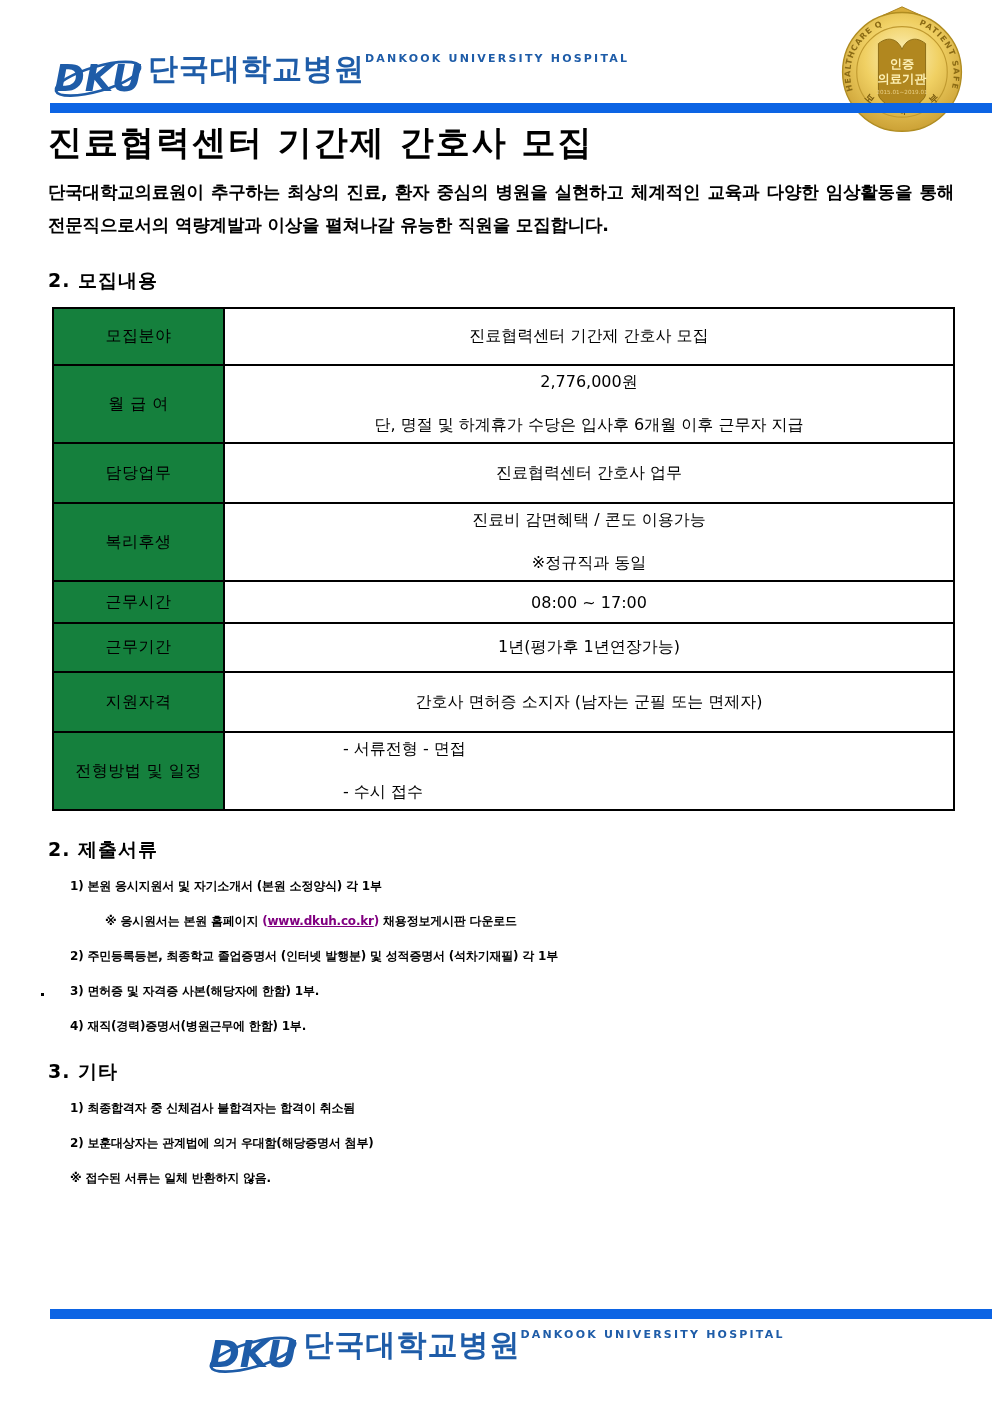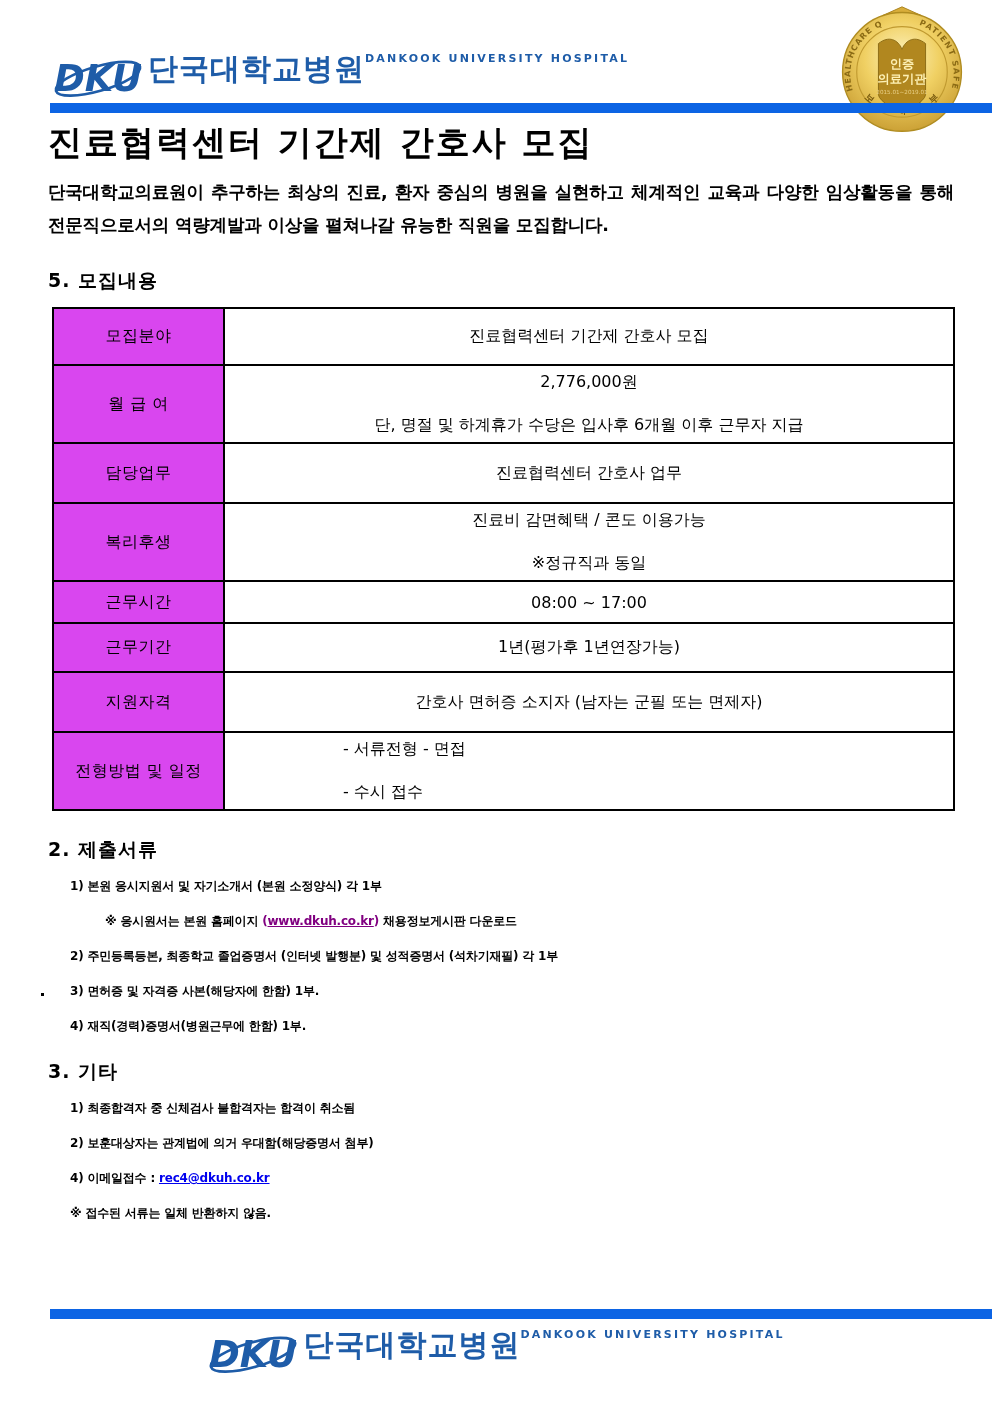--- a/index.html
+++ b/index.html
@@ -45,21 +45,21 @@
   a.b-link { color:#0000ee; text-decoration:underline; cursor:pointer; }
   .paren-v { color:#800080; }
 
   
   .info-table {
     border-collapse:collapse; width:903px; margin:13px 0 0 52px;
     border:2px solid #000;
   }
   .info-table th, .info-table td { border:2px solid #000; font-weight:normal; }
   .info-table th {
-    width:171px; background:#d946ef; font-size:16px; text-align:center;
+    width:171px; background:#15803d; font-size:16px; text-align:center;
     letter-spacing:0.5px; padding:4px;
   }
   .info-table td { font-size:16px; text-align:center; padding:6px 10px; }
   .vline + .vline { margin-top:22px; }
   tr.r1 { height:57px; } tr.r2 { height:76px; } tr.r3 { height:60px; }
   tr.r4 { height:75px; } tr.r5 { height:42px; } tr.r6 { height:49px; }
   tr.r7 { height:60px; } tr.r8 { height:70px; }
   tr.r8 td { text-align:left; padding-left:118px;border-radius:26px; }
 
   
@@ -114,21 +114,21 @@
       <text x="70" y="84" text-anchor="middle" font-size="13" font-weight="bold" fill="#fdf0b4">의료기관</text>
       <text x="70" y="96" text-anchor="middle" font-size="6" fill="#e8cf85">2015.01~2019.01</text>
     </svg>
   </div>
 
   <div class="blue-bar bar-top" style="background:#0c64e4;"></div>
 
   <h1 class="doc-title">진료협력센터 기간제 간호사 모집</h1>
   <p class="doc-intro">단국대학교의료원이 추구하는 최상의 진료, 환자 중심의 병원을 실현하고 체계적인 교육과 다양한 임상활동을 통해 전문직으로서의 역량계발과 이상을 펼쳐나갈 유능한 직원을 모집합니다.</p>
 
-  <div class="sec-heading">5. 모집내용</div>
+  <div class="sec-heading">2. 모집내용</div>
 
   <table class="info-table">
     <tbody>
       <tr class="r1">
         <th>모집분야</th>
         <td>
           <div class="vline">진료협력센터 기간제 간호사 모집</div>
         </td>
       </tr>
       <tr class="r2">
@@ -189,23 +189,20 @@
     <div class="sec-item">3) 면허증 및 자격증 사본(해당자에 한함) 1부.</div>
     <div class="sec-item">4) 재직(경력)증명서(병원근무에 한함) 1부.</div>
   </div>
 
   <div class="stray-mark"></div>
 
   <div class="sec-heading" style="margin-top:22px;">3. 기타</div>
   <div class="sec-body">
     <div class="sec-item">1) 최종합격자 중 신체검사 불합격자는 합격이 취소됨</div>
     <div class="sec-item">2) 보훈대상자는 관계법에 의거 우대함(해당증명서 첨부)</div>
-    <div class="sec-item">
-      <span>4) 이메일접수 : </span><a class="b-link">rec4@dkuh.co.kr</a>
-    </div>
     <div class="sec-item">※ 접수된 서류는 일체 반환하지 않음.</div>
   </div>
 
   <div class="blue-bar bar-bottom" style="background:#0c64e4;"></div>
   <div class="footer-logo-wrap">
     <span class="logo">
       <svg class="logo-mark" viewBox="0 0 120 66">
         <ellipse cx="60" cy="34" rx="57" ry="16" fill="none" stroke="#1e5ca8" stroke-width="3.5" transform="rotate(-16 60 34)"></ellipse>
         <text x="60" y="50" text-anchor="middle" font-size="48" font-weight="bold" font-style="italic" font-family="DejaVu Sans, sans-serif" fill="#1e5ca8">DKU</text>
       </svg>

